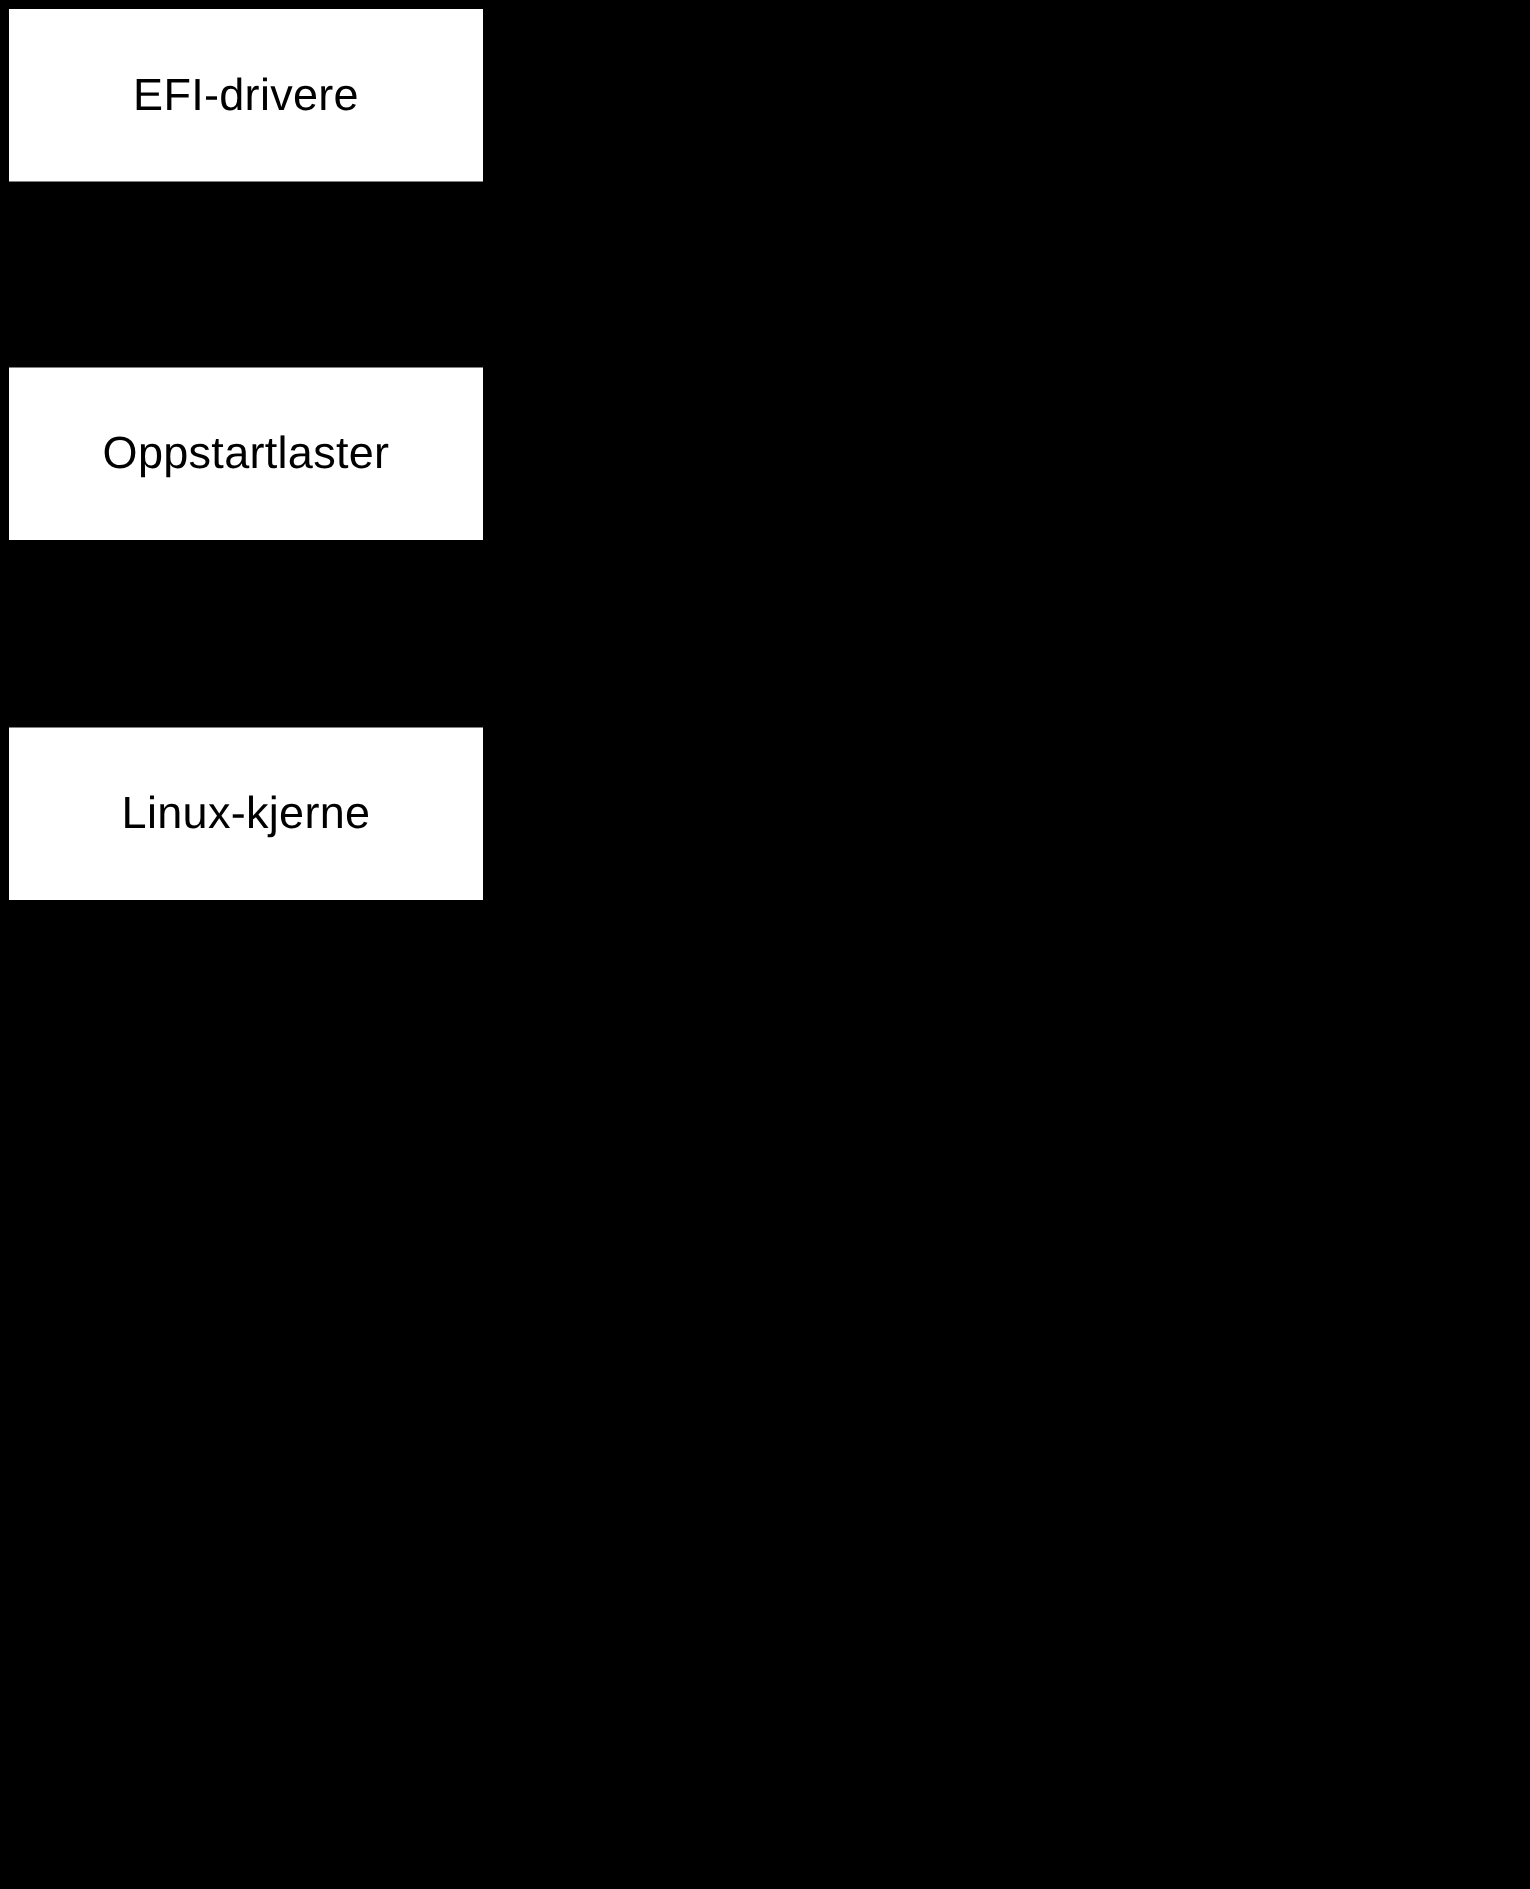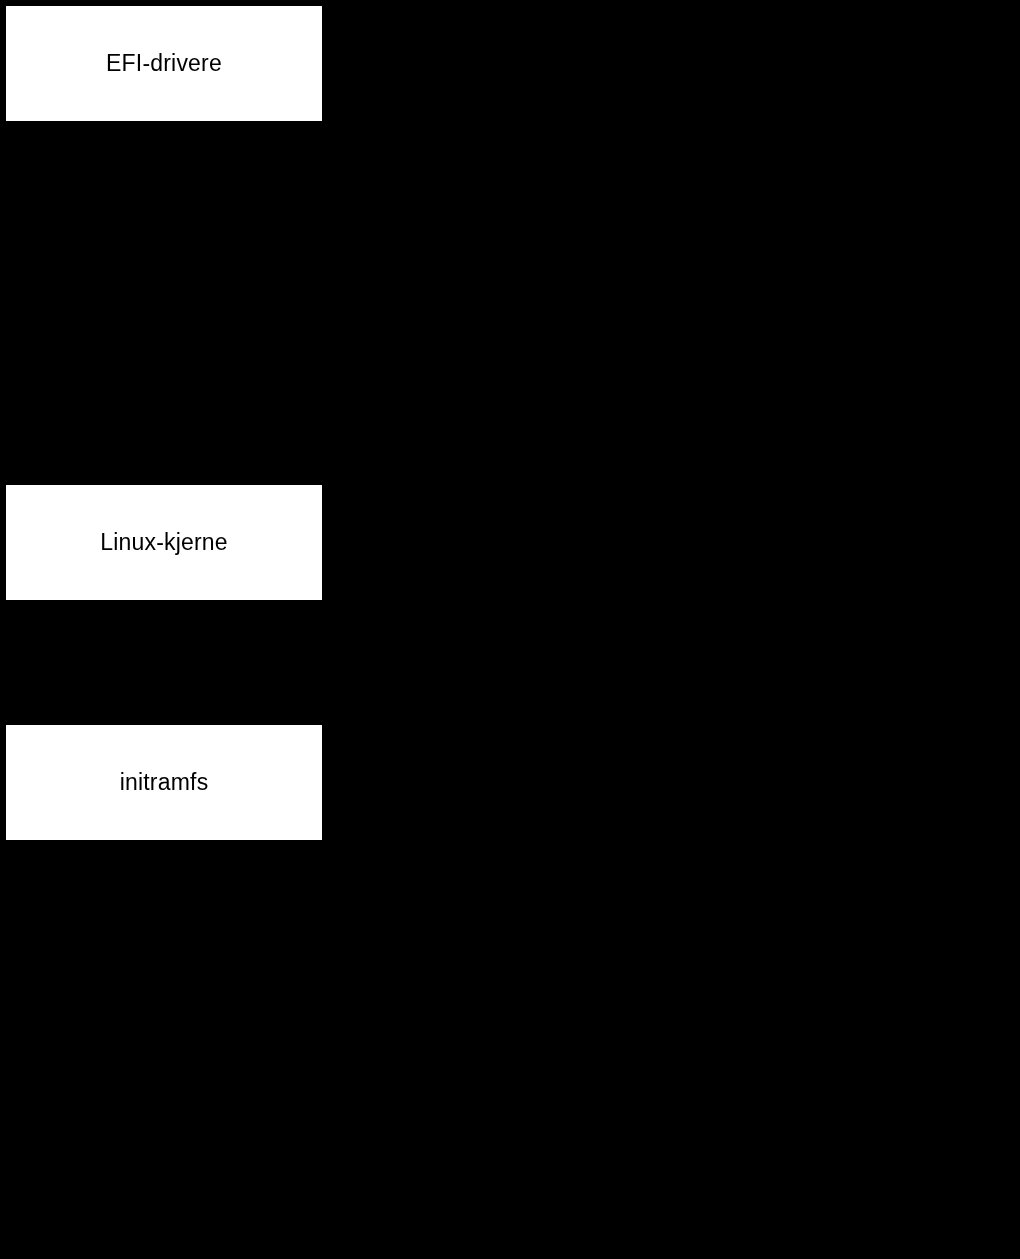--- a/index.html
+++ b/index.html
@@ -28,21 +28,21 @@
     height: 115px;
     background: #ffffff;
     display: flex;
     align-items: center;
     justify-content: center;
     box-sizing: border-box;
   }
 
   .stage-label {
     color: #000000;
-    font-size: 23px;
+    font-size: 30px;
     font-weight: 400;
     line-height: 1;
     letter-spacing: 0.2px;
     text-align: left;
     white-space: nowrap;
     font-family: "Liberation Sans", "DejaVu Sans", sans-serif;
   }
 
   
   .stage-0 { top: 6px; }
@@ -53,23 +53,23 @@
 </style>
 </head>
 <body>
 
 <div id="diagram-canvas">
 
   <div class="stage-box stage-0">
     <span class="stage-label">EFI-drivere</span>
   </div>
 
+  <div class="stage-box stage-1">
+    <span class="stage-label">Oppstartlaster</span>
+  </div>
 
   <div class="stage-box stage-2">
     <span class="stage-label">Linux-kjerne</span>
   </div>
 
-  <div class="stage-box stage-3">
-    <span class="stage-label">initramfs</span>
-  </div>
 
 
 </div>
 
 </body></html>

